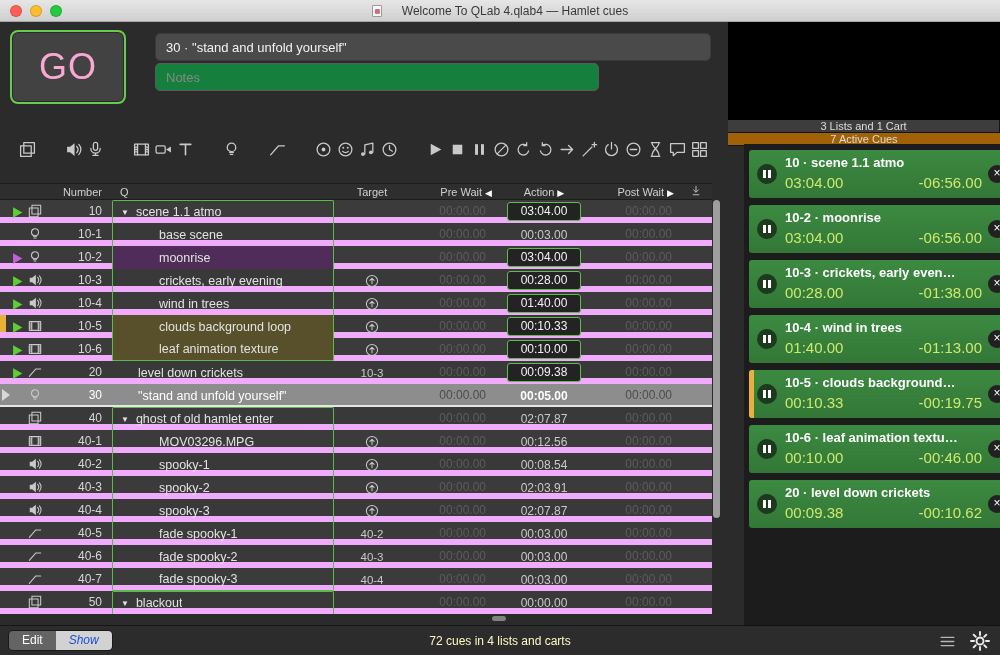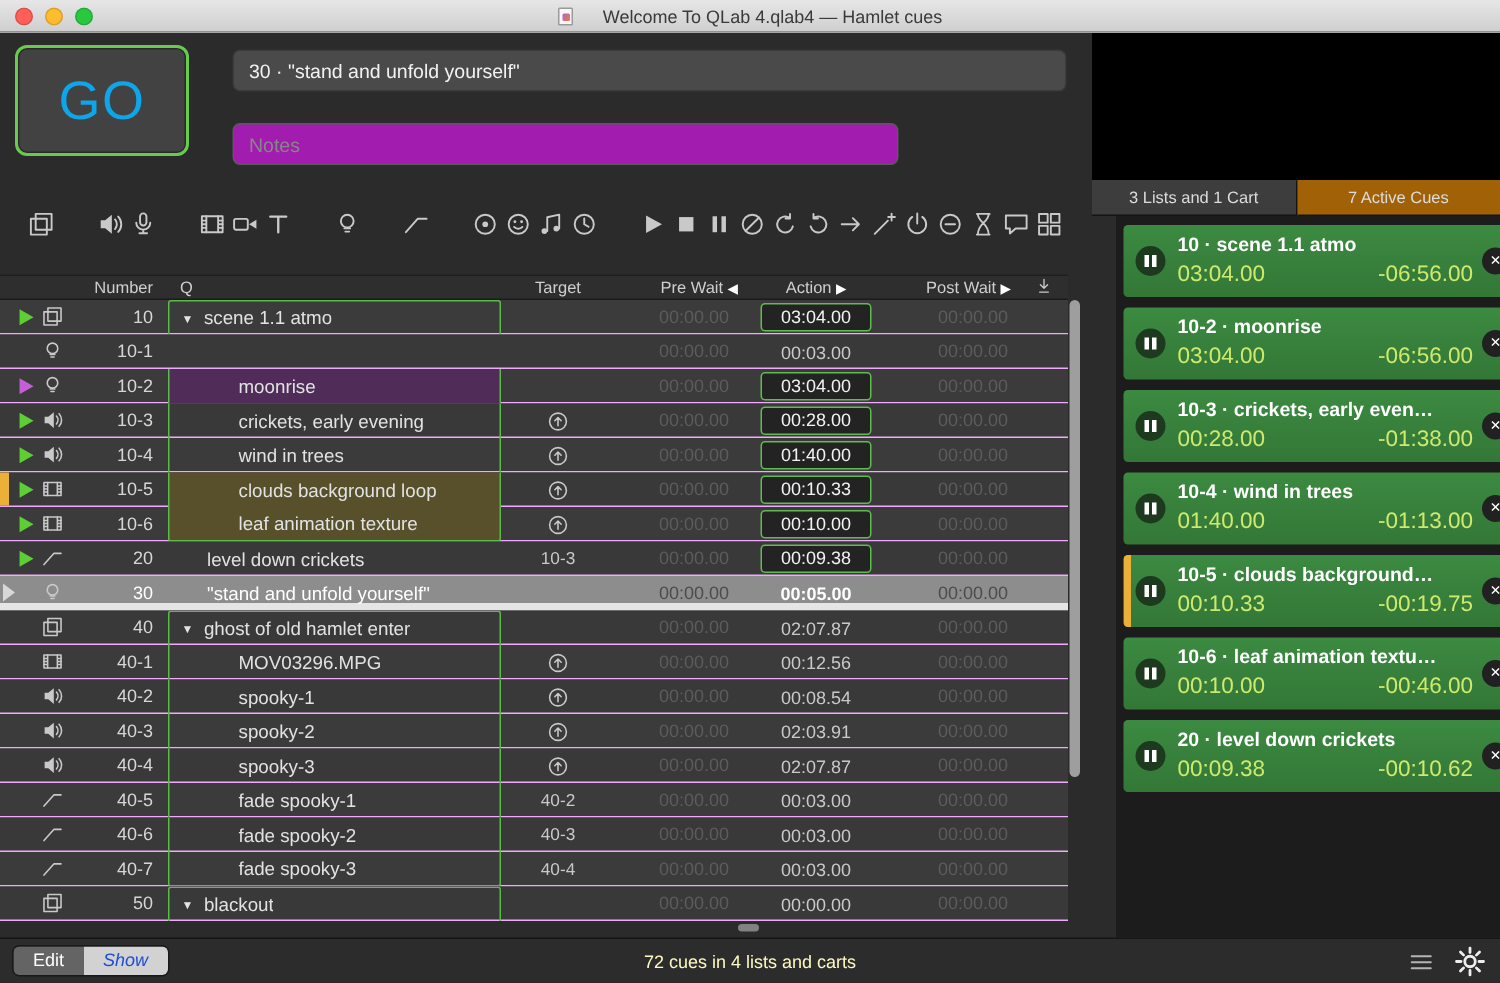--- a/index.html
+++ b/index.html
@@ -14,27 +14,27 @@
   .lights { position:absolute; left:10px; top:5px; display:flex; gap:8px; }
   .light { width:12px; height:12px; border-radius:50%; border:1px solid rgba(0,0,0,.15); }
   .title-wrap { display:flex; align-items:center; gap:20px; }
   .doc-icon { width:10px; height:12px; background:#f7f7f7; border:1px solid #9a9a9a; border-radius:1px; position:relative; }
   .doc-icon::after { content:""; position:absolute; left:2px; top:3px; width:5px; height:5px; border-radius:1px;
     background:linear-gradient(135deg,#b05fd0,#e8833a); }
   .win-title { font-size:12px; color:#3a3a3a; }
 
   
   .go-btn { position:absolute; left:10px; top:30px; width:116px; height:74px; background:#424242;
-    border:2px solid #68cb50; border-radius:8px; color:#0ea5e9; font-size:36px;
+    border:2px solid #68cb50; border-radius:8px; color:#f9a8d4; font-size:36px;
     display:flex; align-items:center; justify-content:center; letter-spacing:1px; cursor:default;
     box-shadow:inset 0 0 0 1px #2a2a2a; }
   .standby-field { position:absolute; left:155px; top:33px; width:556px; height:28px; background:#4a4a4a;
     border:1px solid #3a3a3a; border-radius:5px; color:#f2f2f2; font-size:13px; padding:0 10px;
     font-family:"Liberation Sans", sans-serif; outline:none; }
-  .notes-field { position:absolute; left:155px; top:82px; width:444px; height:28px; background:#a21caf;
+  .notes-field { position:absolute; left:155px; top:63px; width:444px; height:28px; background:#15803d;
     border:1px solid #5b5b5b; border-radius:5px; color:#e5e5e5; font-size:13px; padding:0 10px;
     font-family:"Liberation Sans", sans-serif; outline:none; }
   .notes-field::placeholder { color:#878787; }
 
   
   .cue-toolbar { position:absolute; left:16px; top:132px; height:34px; display:flex; align-items:center; }
   .tb-icon { width:22px; height:24px; display:inline-flex; align-items:center; justify-content:center; cursor:default; }
   .tb-icon.gap { margin-left:24px; }
   svg.icon { stroke:#c9c9c9; fill:none; stroke-width:1.2; stroke-linecap:round; stroke-linejoin:round; }
   svg.icon .f { fill:#c9c9c9; stroke:none; }
@@ -45,23 +45,23 @@
   .thead span.hc { position:absolute; top:0; line-height:16px; font-size:11px; color:#cfcfcf; }
   .h-number { left:40px; width:62px; text-align:right; }
   .h-q { left:120px; }
   .h-target { left:334px; width:76px; text-align:center; }
   .h-pre { left:400px; width:92px; text-align:right; }
   .h-action { left:490px; width:108px; text-align:center; }
   .h-post { left:582px; width:92px; text-align:right; }
   .h-flag { left:680px; width:32px; text-align:center; padding-top:1px; }
   .harrow { font-size:9px; color:#ffffff; margin-left:3px; }
 
-  .crow { position:relative; height:23px; background:#3b3b3b; border-bottom:1px solid #f0abfc; cursor:default; }
+  .crow { position:relative; height:23px; background:#3b3b3b; border-bottom:6px solid #f0abfc; cursor:default; }
   .crow.alt { background:#393939; }
-  .crow.selected { background:#8d8d8d; border-bottom:5px solid #e5e5e5; }
+  .crow.selected { background:#8d8d8d; border-bottom:2px solid #e5e5e5; }
   .playhead { position:absolute; left:2px; top:5px; width:0; height:0;
     border-top:6px solid transparent; border-bottom:6px solid transparent; border-left:8px solid #d8d8d8; }
   .rstripe { position:absolute; left:0; top:0; width:6px; height:100%; }
   .pcell { position:absolute; left:11px; top:5px; width:13px; height:13px; }
   .pcell.green .pf { fill:#5ece35; stroke:none; }
   .pcell.purple .pf { fill:#c45fd8; stroke:none; }
   .tcell { position:absolute; left:28px; top:4px; width:15px; height:15px; }
   .ncell { position:absolute; left:40px; width:62px; top:0; text-align:right; line-height:22px; font-size:12px; color:#d6d6d6; }
   .crow.selected .ncell { color:#ffffff; }
   .qcell { position:absolute; left:112px; width:222px; top:0; height:23px; display:flex; align-items:center;
@@ -87,21 +87,21 @@
   .crow.selected .actcell { color:#ffffff; font-weight:bold; }
   .abox { border:1px solid #5fbc4f; background:#232323; border-radius:3px; padding:0 8px; height:19px;
     line-height:17px; color:#f2f2f2; font-size:12px; min-width:74px; text-align:center; }
 
   .vscroll { position:absolute; left:713px; top:200px; width:7px; height:318px; background:#9e9e9e; border-radius:4px; }
   .hscroll { position:absolute; left:492px; top:616px; width:14px; height:5px; background:#828282; border-radius:3px; }
 
   
   .transport { position:absolute; left:728px; top:22px; width:272px; height:98px; background:#000000; }
 
-  .tabs { position:absolute; left:728px; top:120px; width:272px; height:24px; display:flex; background:#232323; }
+  .tabs { position:absolute; left:728px; top:120px; width:272px; height:24px; display:flex; background:#232323;flex-direction:column; }
   .tab { flex:1; display:flex; align-items:center; justify-content:center; font-size:11px; color:#dcdcdc;
     background:#3d3d3d; border-right:1px solid #141414; border-bottom:1px solid #141414; cursor:default; }
   .tab.tab-active { background:#a16207; }
   .tab:last-child { border-right:none; }
 
   .active-list { position:absolute; left:728px; top:144px; width:272px; height:481px; background:#1c1c1c; padding:6px 3px 0 5px;margin-left:16px; }
   .acue { position:relative; height:48px; margin-bottom:7px; background:linear-gradient(#3c8a41,#337737);
     border-radius:3px; overflow:hidden; cursor:default; }
   .acue .astripe { position:absolute; left:0; top:0; width:5px; height:100%; }
   .apause { position:absolute; left:8px; top:14px; width:20px; height:20px; border-radius:50%; background:#1d3a1f;
@@ -327,20 +327,23 @@
             <span class="abox">03:04.00</span>
           </span>
           <span class="postcell dim">00:00.00</span>
         </div>
         <div class="crow alt">
           <span class="tcell"><svg class="icon" width="14" height="14" viewBox="0 0 16 16">
               <circle cx="8" cy="6" r="4"></circle>
               <path d="M6.2 10.6h3.6M6.8 12.6h2.4"></path>
             </svg></span>
           <span class="ncell">10-1</span>
+          <span class="qcell g-mid child">
+            <span class="qname">base scene</span>
+          </span>
           <span class="tgcell"></span>
           <span class="precell dim">00:00.00</span>
           <span class="actcell">00:03.00</span>
           <span class="postcell dim">00:00.00</span>
         </div>
         <div class="crow">
           <span class="pcell purple"><svg class="icon" width="13" height="13" viewBox="0 0 16 16">
               <path class="pf" d="M2.5 1.5L14 8 2.5 14.5z"></path>
             </svg></span>
           <span class="tcell"><svg class="icon" width="14" height="14" viewBox="0 0 16 16">

